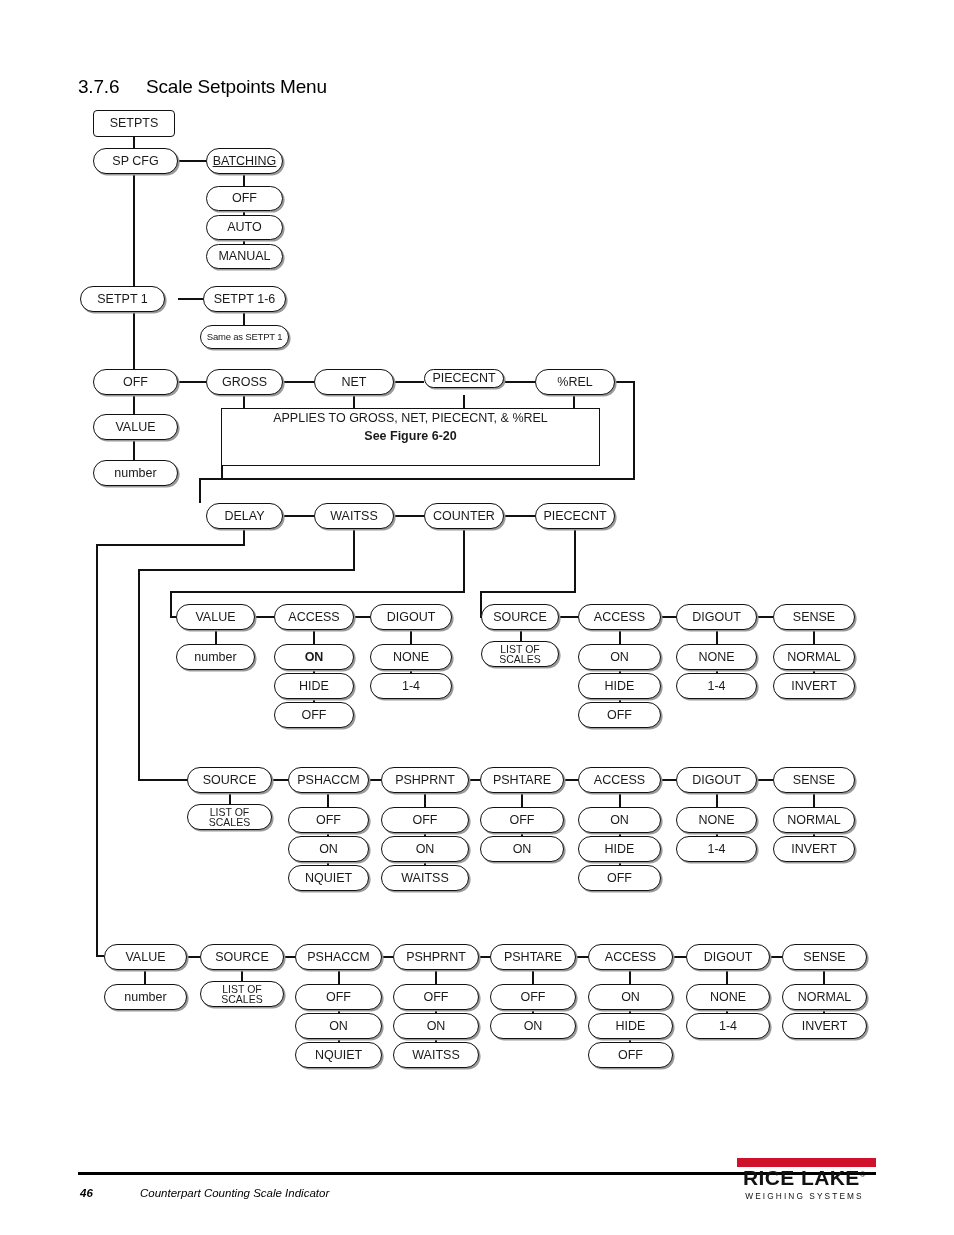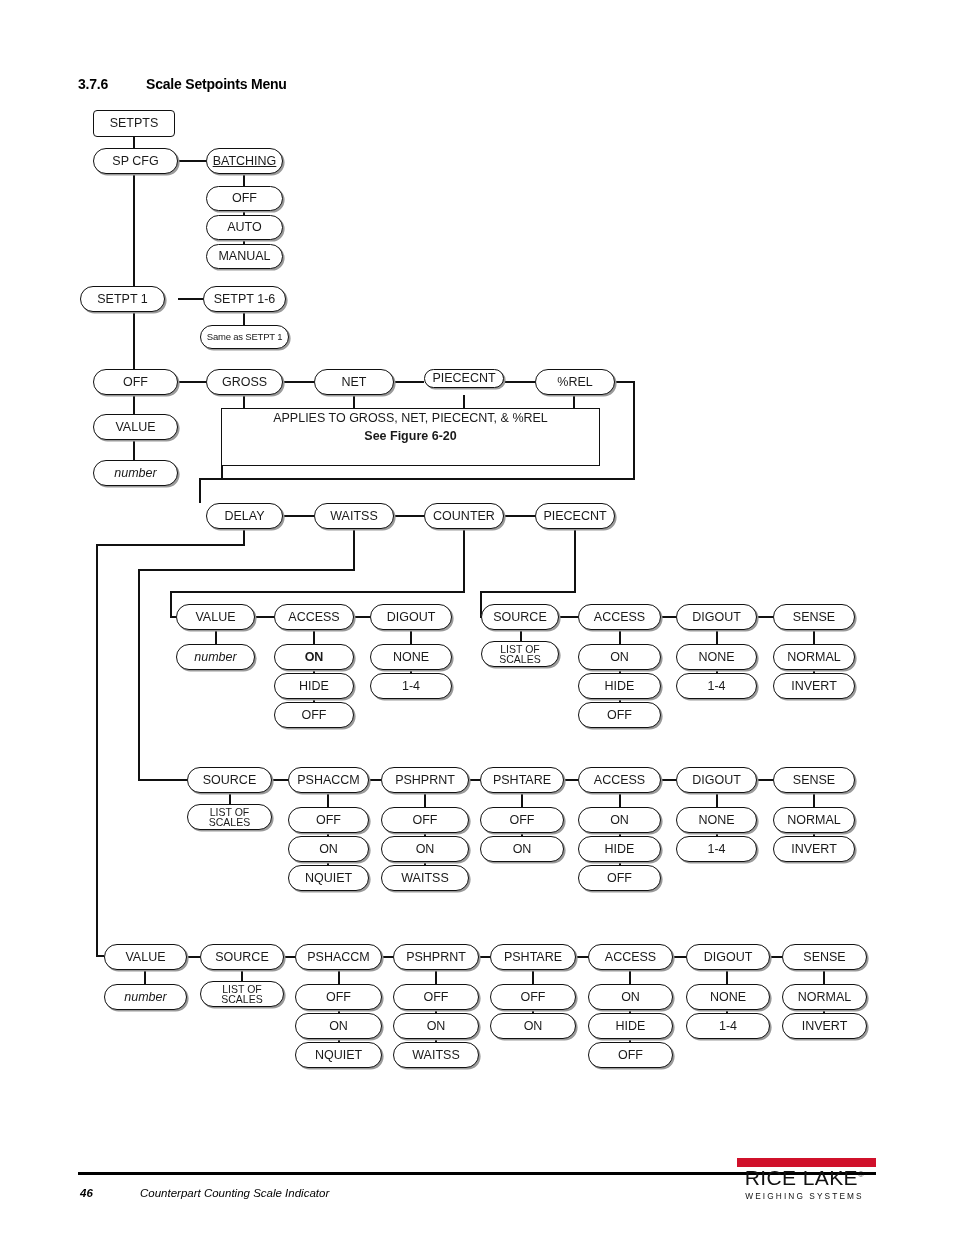--- a/index.html
+++ b/index.html
@@ -4,39 +4,39 @@
 <style>
   html,body{margin:0;padding:0;}
   body{
     width:954px;height:1235px;background:#ffffff;
     font-family:"Liberation Sans", sans-serif;
     color:#000;position:relative;overflow:hidden;
   }
   #page{position:relative;width:954px;height:1235px;}
 
   
-  .sec-head{position:absolute;left:78px;top:76px;font-size:14px;font-weight:bold;letter-spacing:-0.2px;}
+  .sec-head{position:absolute;left:78px;top:76px;font-size:19px;font-weight:normal;letter-spacing:-0.2px;}
   .sec-head .num{display:inline-block;width:68px;}
 
   
   #wires{position:absolute;left:0;top:0;width:954px;height:1235px;}
 
   
   .node{
     position:absolute;box-sizing:border-box;
     background:#fff;border:1px solid #111;
     display:flex;align-items:center;justify-content:center;
     text-align:center;line-height:1.03;
     font-size:12.5px;color:#1a1a1a;
     box-shadow:1.6px 1.6px 0 0 #9a9a9a;
     z-index:3;
   }
   .node.pill{border-radius:999px;}
   .node.rect{border-radius:4px;box-shadow:none;}
-  .node.ital{font-style:italic;}
+  .node.ital{}
   .node.bold{font-weight:bold;}
   .node.small{font-size:10.5px;}
   .node.tiny{font-size:9.5px;letter-spacing:-0.2px;}
   .node.two{line-height:0.98;}
   .node.two span{display:block;}
 
   
   .notebox{
     position:absolute;box-sizing:border-box;background:#fff;
     border:1px solid #111;z-index:2;
@@ -46,21 +46,21 @@
   .notebox .l2{font-weight:bold;margin-top:4px;}
 
   
   .foot-rule{position:absolute;left:78px;top:1172px;width:798px;height:2.6px;background:#000;}
   .foot-pg{position:absolute;left:80px;top:1187px;font-size:11.5px;font-style:italic;font-weight:bold;}
   .foot-txt{position:absolute;left:140px;top:1187px;font-size:11.5px;font-style:italic;}
 
   .logo{position:absolute;left:733px;top:1158px;width:143px;height:46px;}
   .logo .bar{position:absolute;left:4px;top:0;width:139px;height:9px;background:#d0112b;}
   .logo .name{position:absolute;left:0;top:9px;width:143px;text-align:center;
-    font-size:21px;font-weight:normal;letter-spacing:0.4px;color:#111;line-height:1;}
+    font-size:21px;font-weight:bold;letter-spacing:0.4px;color:#111;line-height:1;}
   .logo .name sup{font-size:8px;vertical-align:super;}
   .logo .sub{position:absolute;left:0;top:33px;width:143px;text-align:center;
     font-size:8.3px;letter-spacing:2.1px;color:#111;}
 </style>
 </head>
 <body>
 
 <div id="page">
 
   <div class="sec-head">

